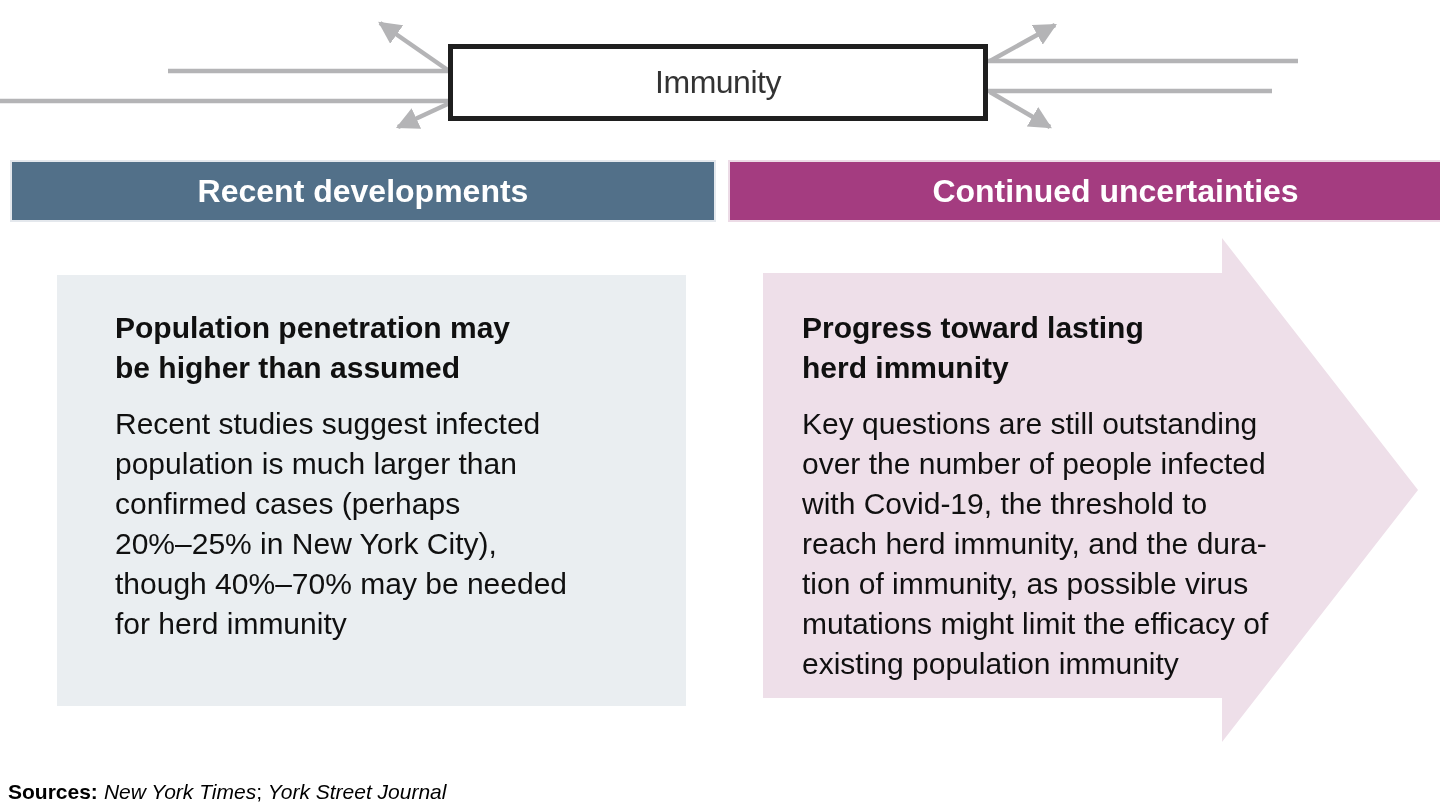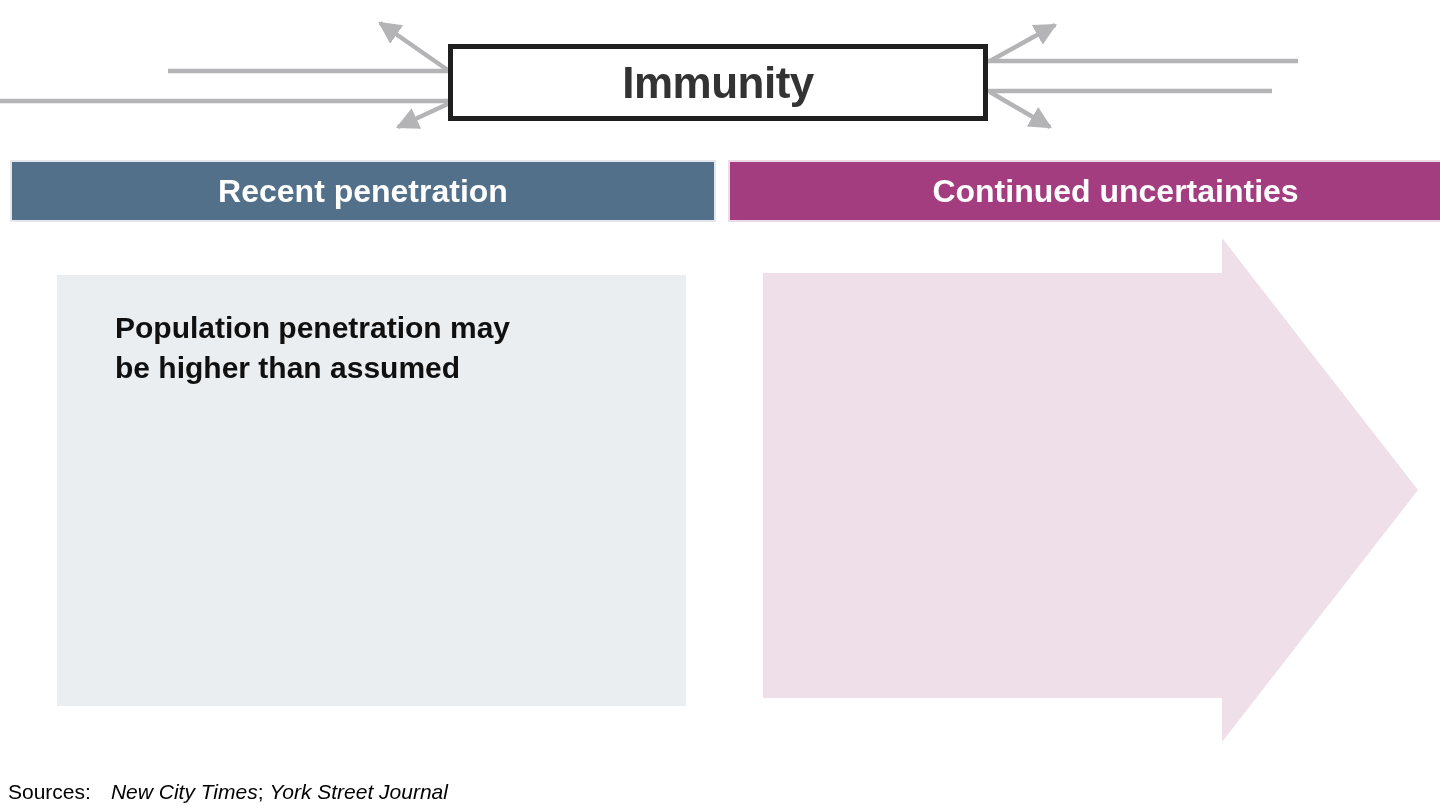--- a/index.html
+++ b/index.html
@@ -7,21 +7,21 @@
     position:relative; width:1440px; height:810px; background:#ffffff;
     font-family:"Liberation Sans", sans-serif; overflow:hidden;
   }
   .top-arrows { position:absolute; left:0; top:0; }
   .immunity-box {
     position:absolute; left:448px; top:44px; width:540px; height:77px;
     box-sizing:border-box; border:5px solid #1f1f1f; background:#ffffff;
     display:flex; align-items:center; justify-content:center;
   }
   .immunity-title {
-    font-size:44px; font-weight:bold; color:#333333; letter-spacing:-0.5px;
+    font-size:32px; font-weight:normal; color:#333333; letter-spacing:-0.5px;
   }
   .bar {
     position:absolute; top:160px; height:62px; box-sizing:border-box;
     display:flex; align-items:center; justify-content:center;
     color:#ffffff; font-size:32px; font-weight:bold;
   }
   .bar-left  { left:10px;  width:706px; background:#527089; border:2px solid #e4e8ed; }
   .bar-right { left:728px; width:775px; background:#a43c80; border:2px solid #ecdbe6; }
   .card-left {
     position:absolute; left:57px; top:275px; width:629px; height:431px;
@@ -35,21 +35,21 @@
   }
   .card-body {
     font-size:30px; line-height:40px; font-weight:normal; color:#101010;
     margin:0;
   }
   .arrow-shape-svg { position:absolute; left:763px; top:238px; }
   .card-right-text { position:absolute; left:802px; top:308px; width:560px; }
   .footer {
     position:absolute; left:8px; top:780px; font-size:21px; color:#000000;
   }
-  .footer-label { font-style:normal; margin-right:20px; }
+  .footer-label { font-style:normal; margin-right:6px;font-weight:bold; }
   .src { font-style:italic; }
 </style>
 </head>
 <body>
 
 <div class="page">
 
   <svg class="top-arrows" width="1440" height="150" viewBox="0 0 1440 150">
     <defs>
       <marker id="ah" viewBox="0 0 10 10" refX="9" refY="5" markerWidth="5" markerHeight="5" orient="auto">
@@ -66,37 +66,52 @@
       <line x1="990" y1="61" x2="1055" y2="25" marker-end="url(#ah)"></line>
       <line x1="990" y1="92" x2="1050" y2="127" marker-end="url(#ah)"></line>
     </g>
   </svg>
 
   <div class="immunity-box">
     <span class="immunity-title">Immunity</span>
   </div>
 
   <div class="bar bar-left">
-    <span>Recent penetration</span>
+    <span>Recent developments</span>
   </div>
   <div class="bar bar-right">
     <span>Continued uncertainties</span>
   </div>
 
   <div class="card-left">
     <div class="card-left-inner">
       <p class="card-heading lines">Population penetration may
 be higher than assumed</p>
+      <p class="card-body lines">Recent studies suggest infected
+population is much larger than
+confirmed cases (perhaps
+20%–25% in New York City),
+though 40%–70% may be needed
+for herd immunity</p>
     </div>
   </div>
 
   <svg class="arrow-shape-svg" width="656" height="505" viewBox="0 0 656 505">
     <polygon points="0,35 459,35 459,0 655,252 459,504 459,460 0,460" fill="#eedfe9"></polygon>
   </svg>
 
   <div class="card-right-text">
+    <p class="card-heading lines">Progress toward lasting
+herd immunity</p>
+    <p class="card-body lines">Key questions are still outstanding
+over the number of people infected
+with Covid-19, the threshold to
+reach herd immunity, and the dura-
+tion of immunity, as possible virus
+mutations might limit the efficacy of
+existing population immunity</p>
   </div>
 
   <div class="footer">
-    <span class="footer-label">Sources:</span><span class="src">New City Times</span><span>; </span><span class="src">York Street Journal</span>
+    <span class="footer-label">Sources:</span><span class="src">New York Times</span><span>; </span><span class="src">York Street Journal</span>
   </div>
 
 </div>
 
 </body></html>

